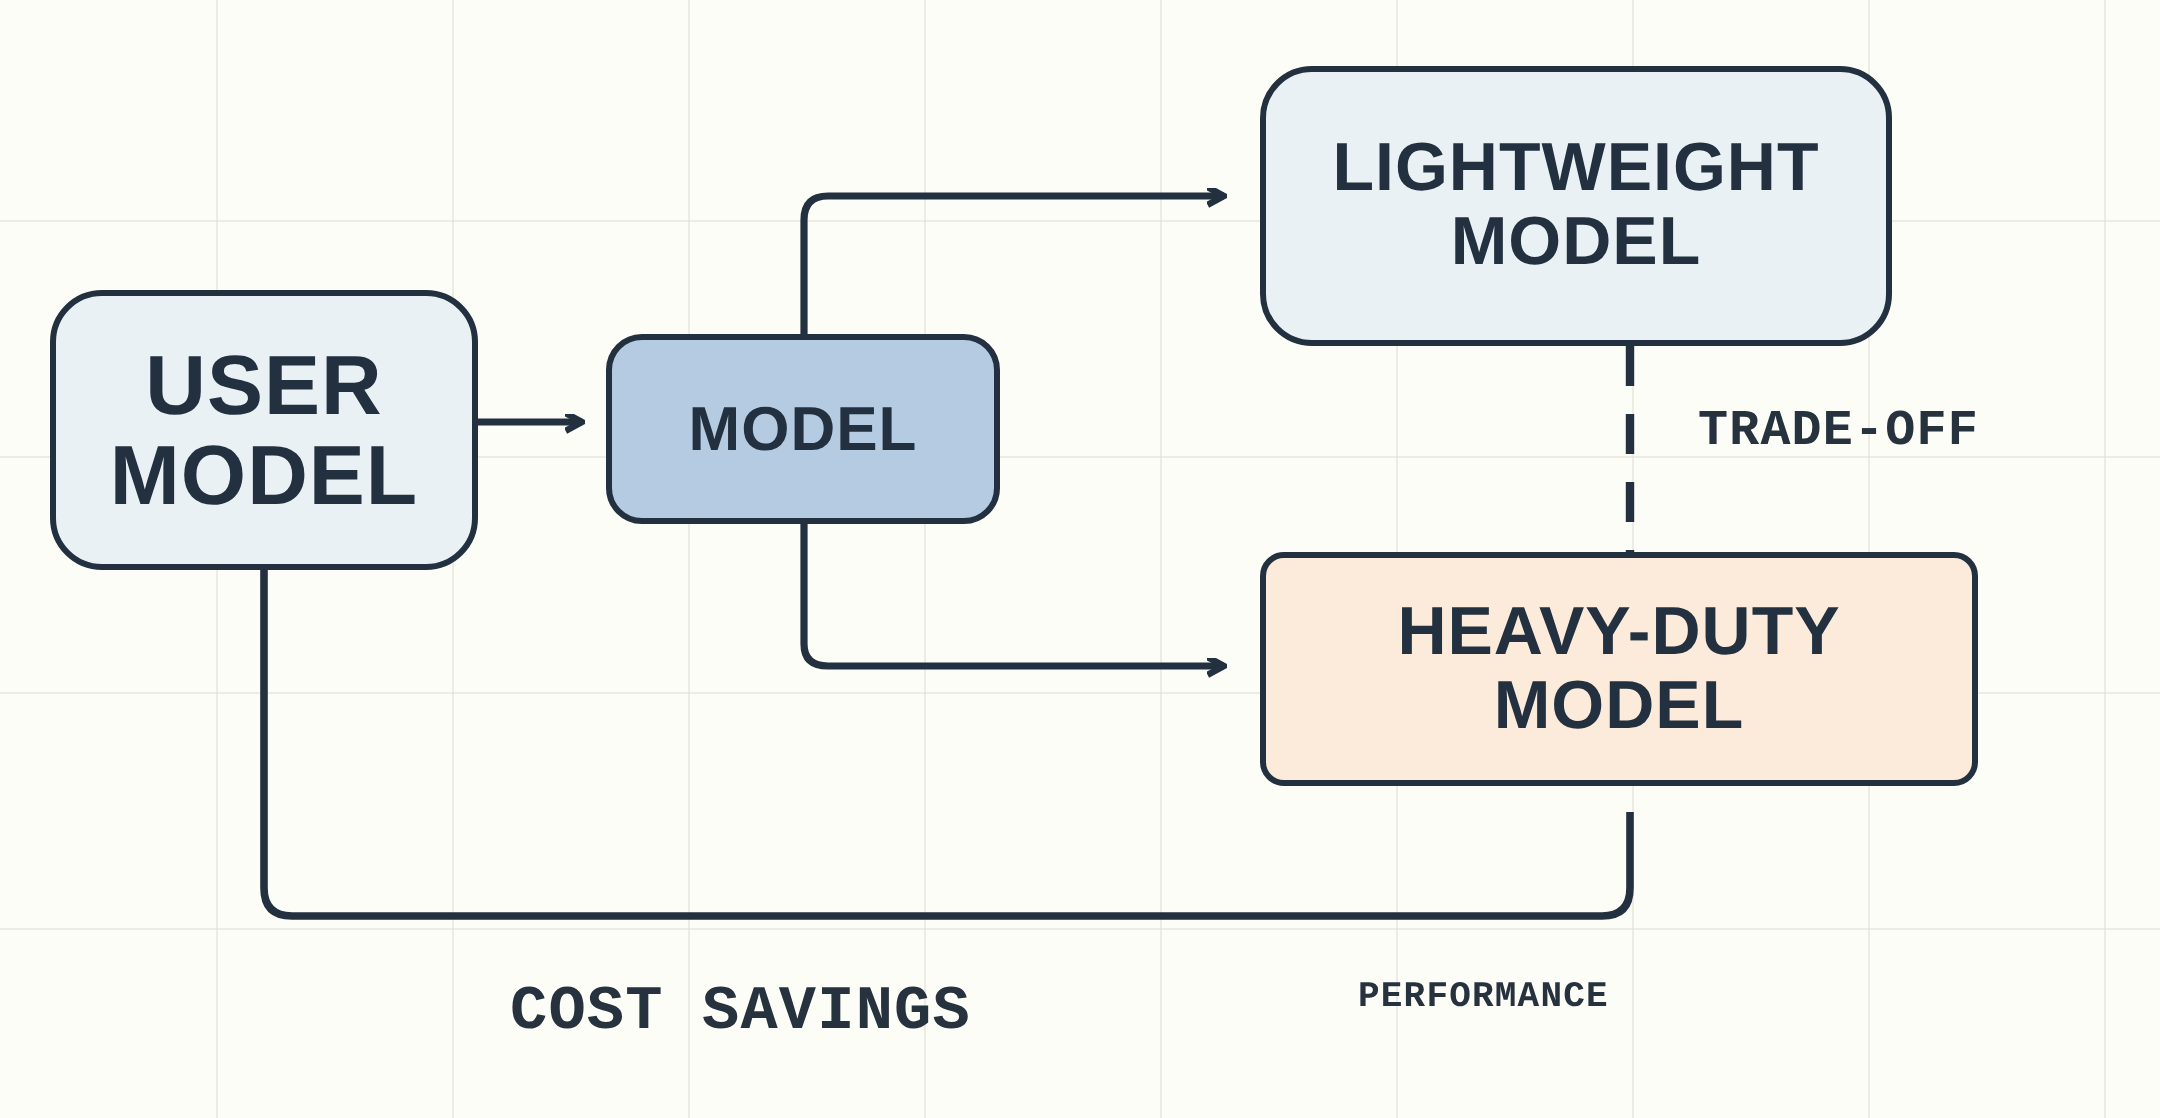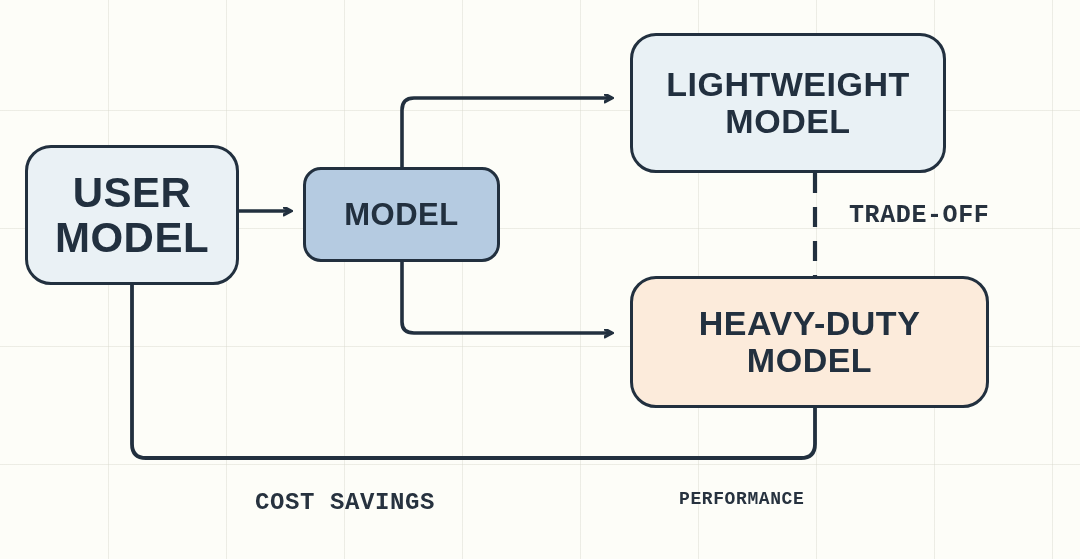--- a/index.html
+++ b/index.html
@@ -54,41 +54,41 @@
     background: #b5cbe1;
     font-size: 31px;
   }
   #node-lightweight {
     left: 630px; top: 33px;  width: 316px; height: 140px;
     border-radius: 26px;
     background: #e9f1f5;
     font-size: 34px;
   }
   #node-heavy {
-    left: 630px; top: 276px; width: 359px; height: 132px;
-    border-radius: 26px;
+    left: 630px; top: 276px; width: 359px; height: 117px;
+    border-radius: 12px;
     background: #fcebdb;
     font-size: 34px;
   }
   .edge-label {
     position: absolute;
     color: #27323f;
     font-family: Liberation Mono, monospace;
     font-weight: 600;
     letter-spacing: 0.6px;
     white-space: nowrap;
     z-index: 4;
   }
   #label-tradeoff {
     left: 849px; top: 201px;
     font-size: 25px;
   }
   #label-cost-savings {
     left: 255px; top: 489px;
-    font-size: 24px;
+    font-size: 31px;
   }
   #label-performance {
     left: 679px; top: 489px;
     font-size: 18px;
   }
 </style>
 </head>
 <body>
 
 <div id="canvas">

